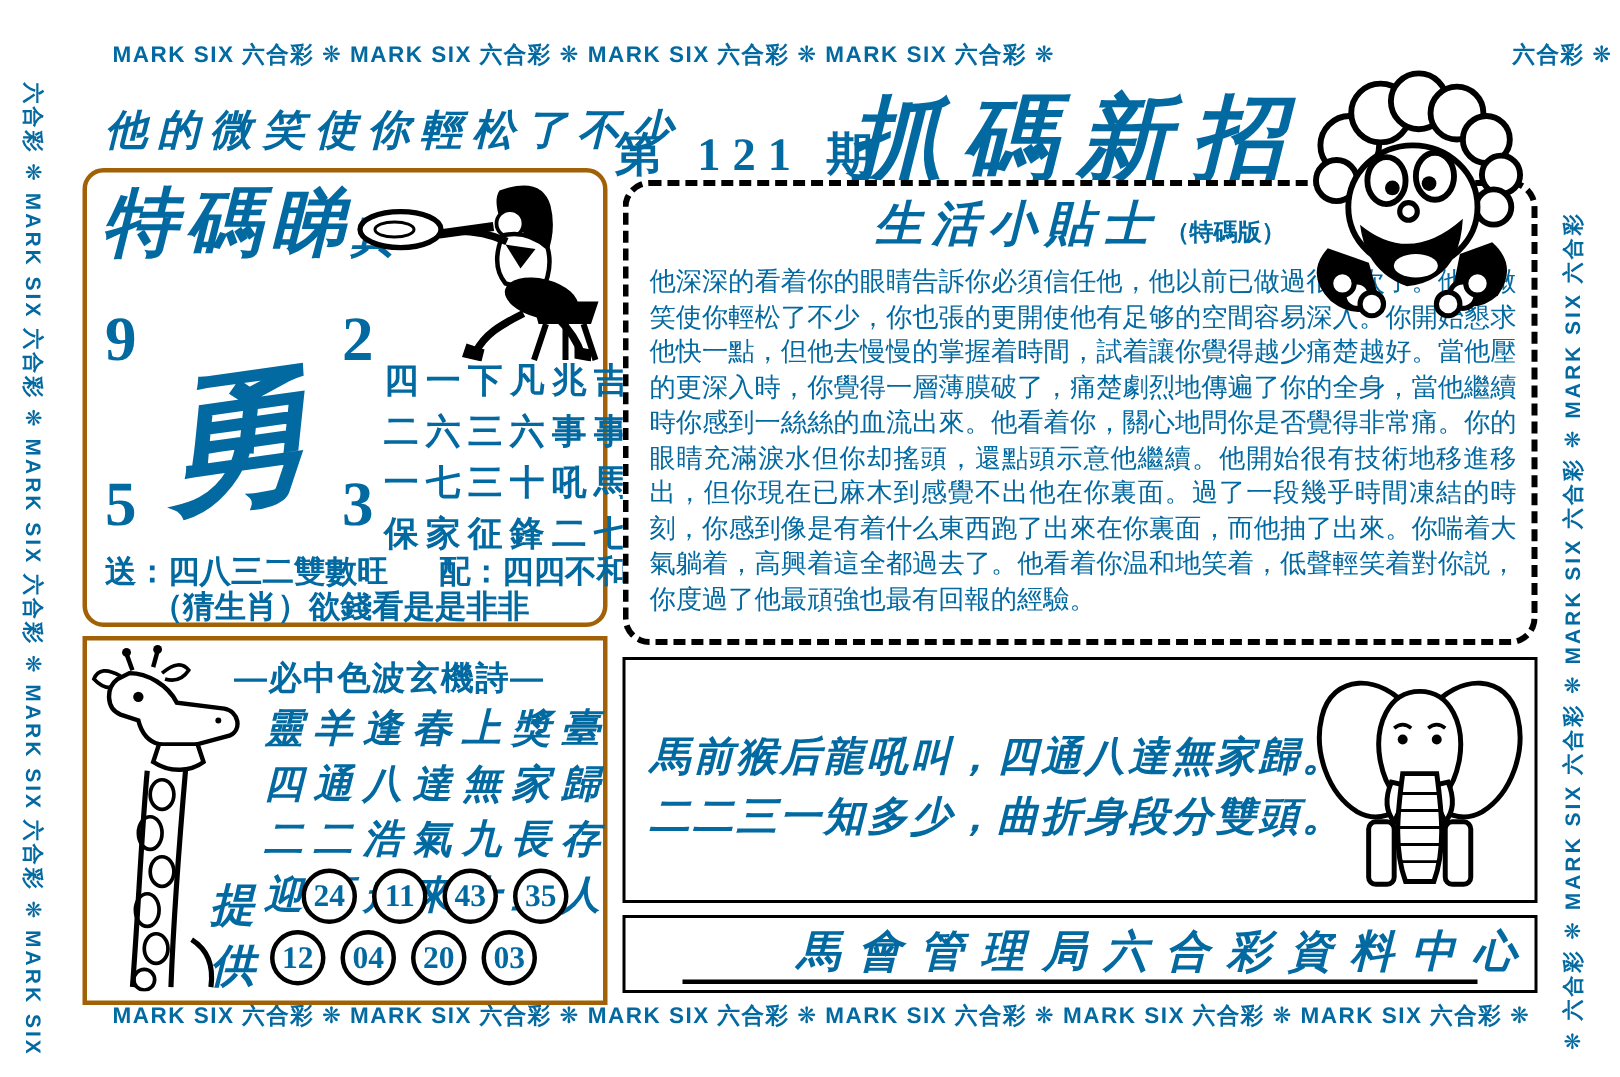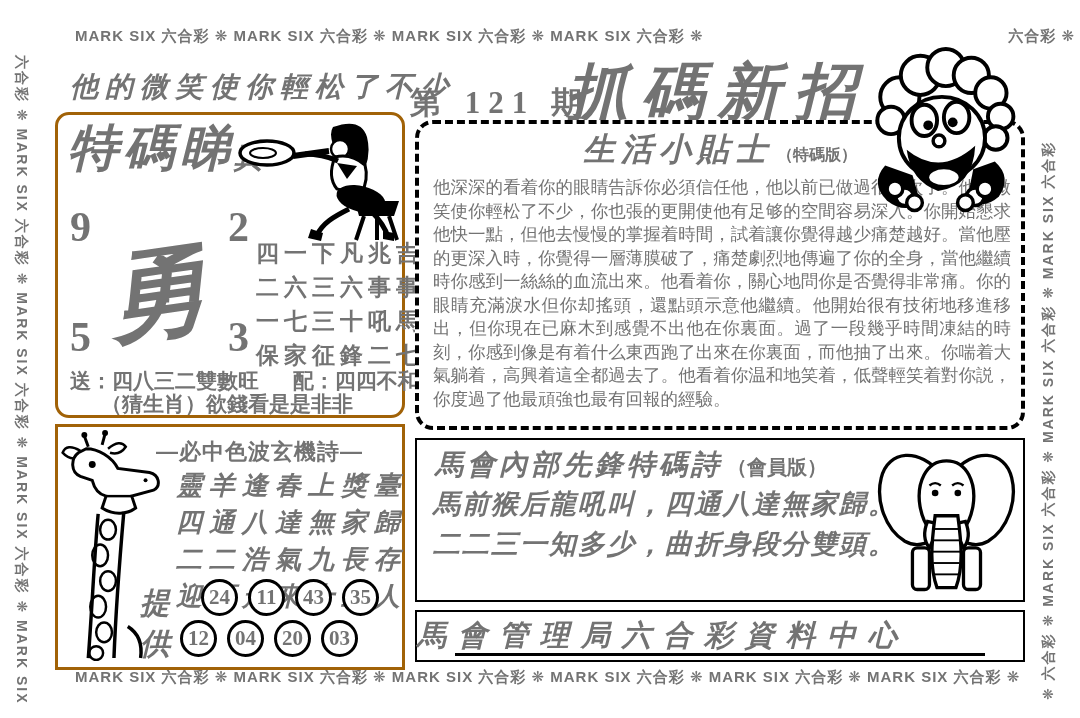--- a/index.html
+++ b/index.html
@@ -1,16 +1,16 @@
 <!DOCTYPE html>
 <html><head>
 <meta charset="utf-8">
 <style>
   html,body{margin:0;padding:0;background:#e8e8e8;}
-  #page{position:relative;width:1080px;height:718px;background:#ffffff;color:#737373;
+  #page{position:relative;width:1080px;height:718px;background:#ffffff;color:#0369a1;
         overflow:hidden;font-family:"Liberation Serif","DejaVu Serif",serif;margin:0 auto;}
   .abs{position:absolute;}
   .mk{font-family:"Liberation Sans","DejaVu Sans",sans-serif;font-weight:bold;
       font-size:15px;letter-spacing:1px;white-space:nowrap;}
   .mkv{font-family:"Liberation Sans","DejaVu Sans",sans-serif;font-weight:bold;
       font-size:14px;letter-spacing:2px;white-space:nowrap;}
   .callig{font-family:"Liberation Serif","DejaVu Serif",serif;font-weight:bold;}
   .gothic{font-family:"Liberation Sans","DejaVu Sans",sans-serif;font-weight:bold;}
   .box{position:absolute;border:3px solid #a16207;background:#fff;}
   .num-big{font:bold 42px "Liberation Serif","DejaVu Serif",serif;}
@@ -186,24 +186,20 @@
     <div class="abs" style="left:0;top:4px;width:100%;text-align:center;white-space:nowrap;">
       <span class="callig" style="font-size:32px;letter-spacing:6px;font-style:italic;">生活小貼士</span>
       <span class="callig" style="font-size:16px;">（特碼版）</span>
     </div>
     <div class="abs" style="left:14px;top:52px;width:578px;font-size:17.5px;line-height:23.5px;
          text-align:justify;font-family:'Liberation Serif','DejaVu Serif',serif;">他深深的看着你的眼睛告訴你必須信任他，他以前已做過很多次了。他的微笑使你輕松了不少，你也張的更開使他有足够的空間容易深入。你開始懇求他快一點，但他去慢慢的掌握着時間，試着讓你覺得越少痛楚越好。當他壓的更深入時，你覺得一層薄膜破了，痛楚劇烈地傳遍了你的全身，當他繼續時你感到一絲絲的血流出來。他看着你，關心地問你是否覺得非常痛。你的眼睛充滿淚水但你却搖頭，還點頭示意他繼續。他開始很有技術地移進移出，但你現在已麻木到感覺不出他在你裏面。過了一段幾乎時間凍結的時刻，你感到像是有着什么東西跑了出來在你裏面，而他抽了出來。你喘着大氣躺着，高興着這全都過去了。他看着你温和地笑着，低聲輕笑着對你説，你度過了他最頑強也最有回報的經驗。</div>
   </div>
 
   <div class="abs" style="left:415px;top:438px;width:610px;height:164px;border:2px solid #000;
        box-sizing:border-box;background:#fff;">
-    <div class="abs" style="left:18px;top:6px;white-space:nowrap;">
-      <span class="callig" style="font-size:28px;letter-spacing:4px;font-style:italic;">馬會內部先鋒特碼詩</span>
-      <span class="callig" style="font-size:20px;">（會員版）</span>
-    </div>
     <div class="abs callig" style="left:16px;top:44px;font-size:27px;letter-spacing:2px;line-height:40px;font-style:italic;">
       <div class="poem-line">馬前猴后龍吼叫，四通八達無家歸。</div>
       <div class="poem-line">二二三一知多少，曲折身段分雙頭。</div>
     </div>
 
     <div class="abs" style="right:2px;top:2px;">
       <svg width="150" height="156" viewBox="0 0 155 165">
         <g stroke="#000" stroke-width="3.5" fill="#fff">
           <rect x="42" y="112" width="18" height="44" rx="5"></rect>
           <rect x="96" y="112" width="18" height="44" rx="5"></rect>
@@ -224,18 +220,18 @@
         <circle cx="66" cy="54" r="3.5" fill="#000"></circle>
         <circle cx="90" cy="54" r="3.5" fill="#000"></circle>
         <path d="M60,46 q6,-5 12,0" fill="none" stroke="#000" stroke-width="2.5"></path>
         <path d="M84,46 q6,-5 12,0" fill="none" stroke="#000" stroke-width="2.5"></path>
       </svg>
     </div>
   </div>
 
   <div class="abs" style="left:415px;top:610px;width:610px;height:52px;border:2px solid #000;
        box-sizing:border-box;background:#fff;">
-    <div class="callig" style="width:100%;text-align:left;font-size:29px;letter-spacing:12px;
+    <div class="callig" style="width:100%;text-align:right;font-size:29px;letter-spacing:12px;
          line-height:46px;font-style:italic;white-space:nowrap;">馬會管理局六合彩資料中心</div>
     <div class="abs" style="left:38px;right:38px;bottom:4px;height:3px;background:#000;"></div>
   </div>
 
 </div>
 
 </body></html>

